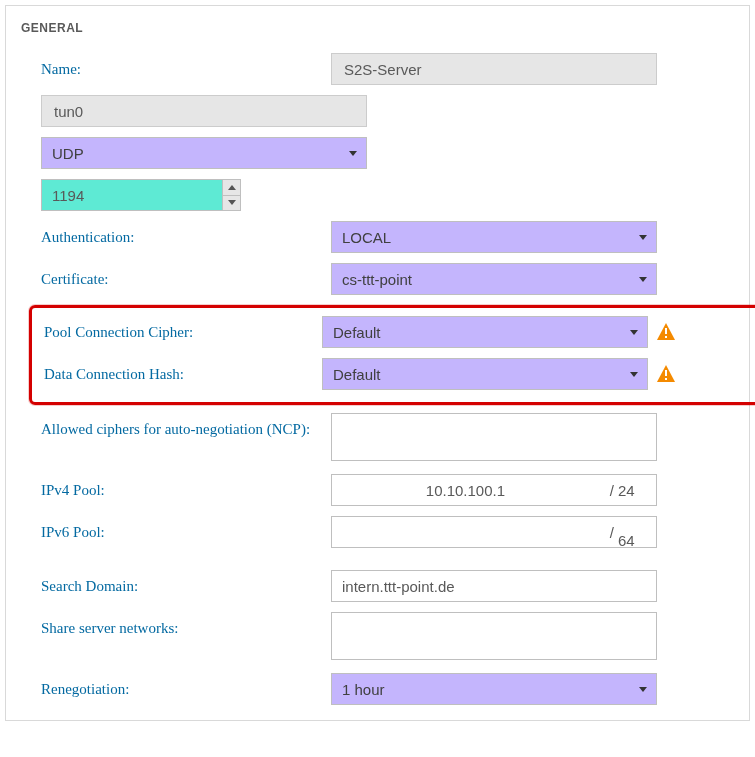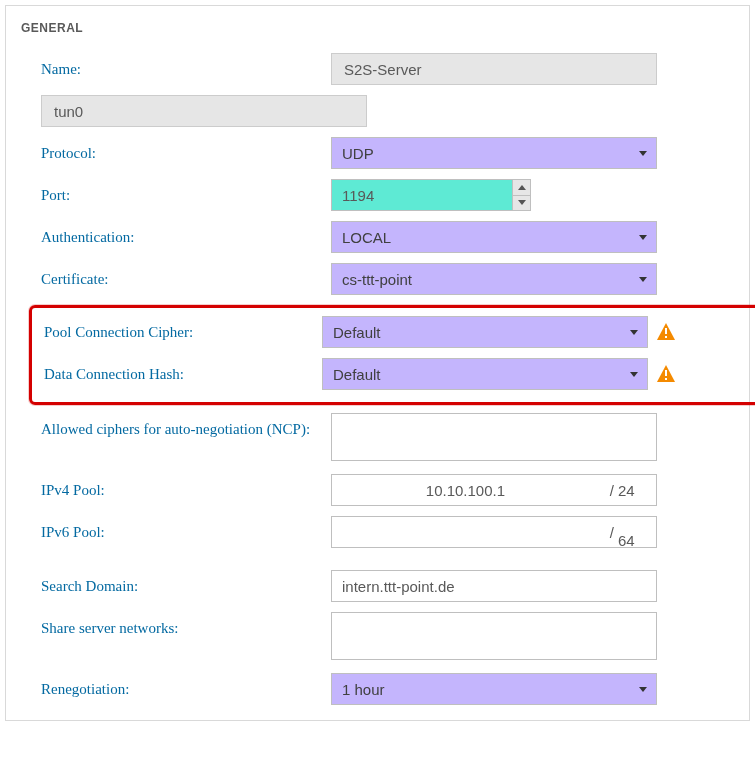--- a/index.html
+++ b/index.html
@@ -186,30 +186,28 @@
     </div>
 
     <div class="form-row">
       <div class="field">
         <div class="input-readonly">tun0</div>
       </div>
     </div>
 
 
     <div class="form-row">
-      <div class="label">Protocol:</div>
       <div class="field select-wrap">
         <select class="select">
           <option>UDP</option>
         </select>
       </div>
     </div>
 
     <div class="form-row">
-      <div class="label">Port:</div>
       <div class="field">
         <div class="number-wrap">
           <input class="number-input" value="1194" style="">
           <div class="spinner">
             <div class="spinner-btn">
               <svg viewBox="0 0 8 5">
                   <polygon points="4,0 8,5 0,5"></polygon>
                 </svg>
             </div>
             <div class="spinner-btn">

